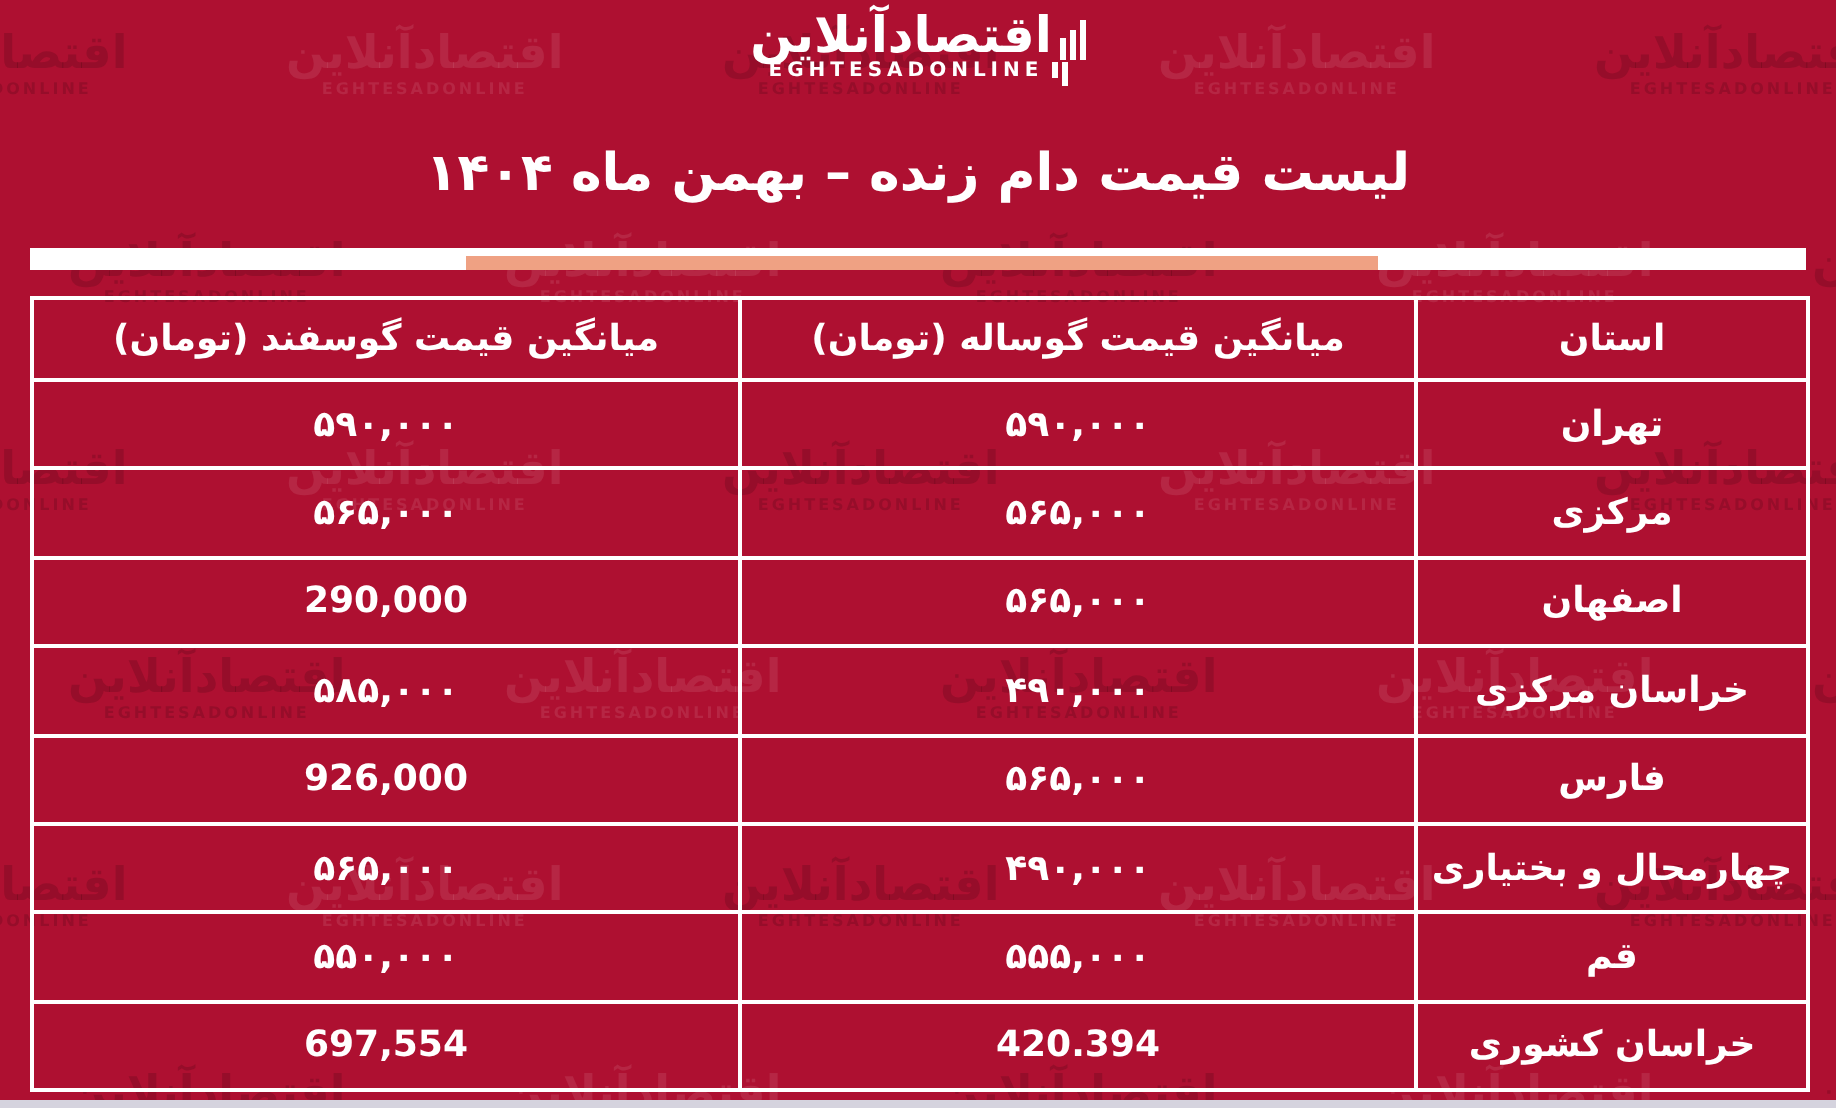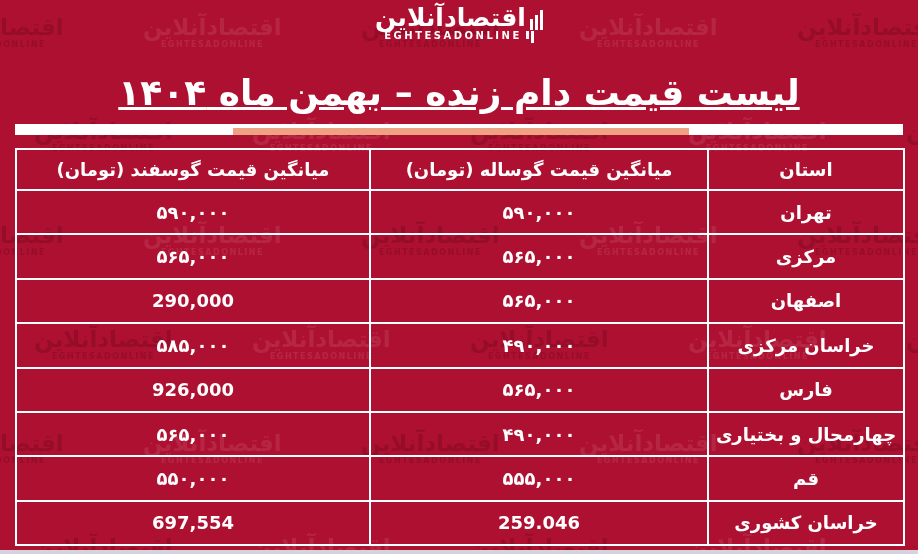--- a/index.html
+++ b/index.html
@@ -28,21 +28,21 @@
   .logo-bars-up i:nth-child(2){ height:15px; }
   .logo-bars-up i:nth-child(3){ height:20px; }
   .logo-line2 { display:flex; align-items:flex-start; gap:4px; direction:ltr; margin-top:1px; }
   .logo-en { font-size:10px; font-weight:bold; letter-spacing:2.5px; line-height:1; }
   .logo-bars-down { display:flex; align-items:flex-start; gap:2px; }
   .logo-bars-down i { display:block; width:3px; background:#fff; }
   .logo-bars-down i:nth-child(1){ height:8px; }
   .logo-bars-down i:nth-child(2){ height:12px; }
 
   .page-title { position:absolute; top:72px; left:0; width:100%;
-    text-align:center; color:#fff; font-size:36px; font-weight:bold; direction:rtl;text-decoration:underline; }
+    text-align:center; color:#fff; font-size:26px; font-weight:bold; direction:rtl; }
 
   .divider-white  { position:absolute; left:15px;  top:124px; width:888px; height:11px; background:#ffffff; }
   .divider-accent { position:absolute; left:233px; top:128px; width:456px; height:7px; }
 
   table.price-table { position:absolute; left:15px; top:148px; width:888px; height:398px;
     border-collapse:collapse; direction:rtl; table-layout:fixed; }
   .price-table th, .price-table td {
     border:2px solid #ffffff; color:#ffffff; font-weight:bold;
     font-size:18px; text-align:center; vertical-align:middle; padding:0 6px;
     background:transparent;
@@ -244,21 +244,21 @@
         <td>۴۹۰,۰۰۰</td>
         <td>۵۶۵,۰۰۰</td>
       </tr>
       <tr>
         <td>قم</td>
         <td>۵۵۵,۰۰۰</td>
         <td>۵۵۰,۰۰۰</td>
       </tr>
       <tr>
         <td>خراسان کشوری</td>
-        <td>259.046</td>
+        <td>420.394</td>
         <td>697,554</td>
       </tr>
     </tbody>
       </table>
 
     <div class="bottom-strip" style="background: rgb(213, 211, 222);"></div>
 
   </div>
 </div>
 

